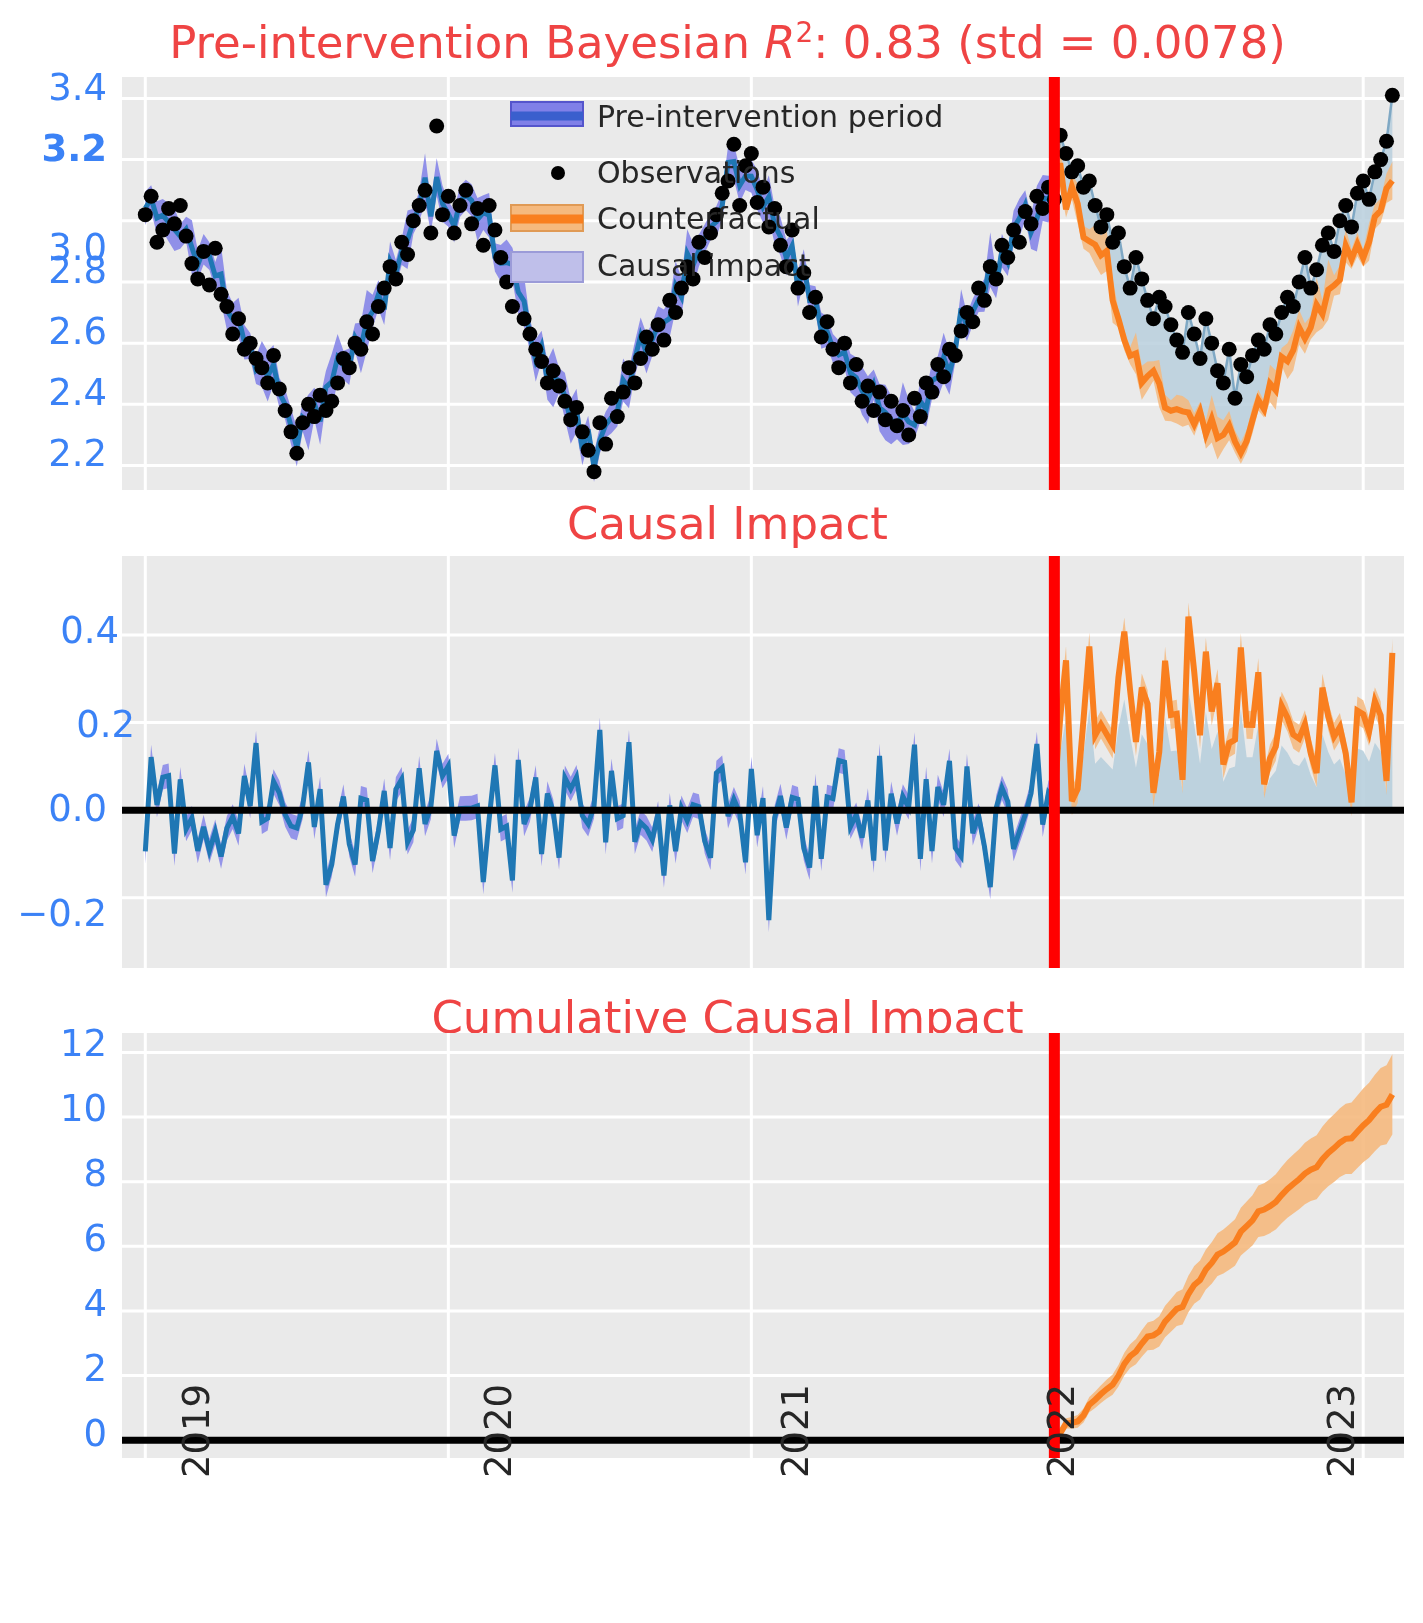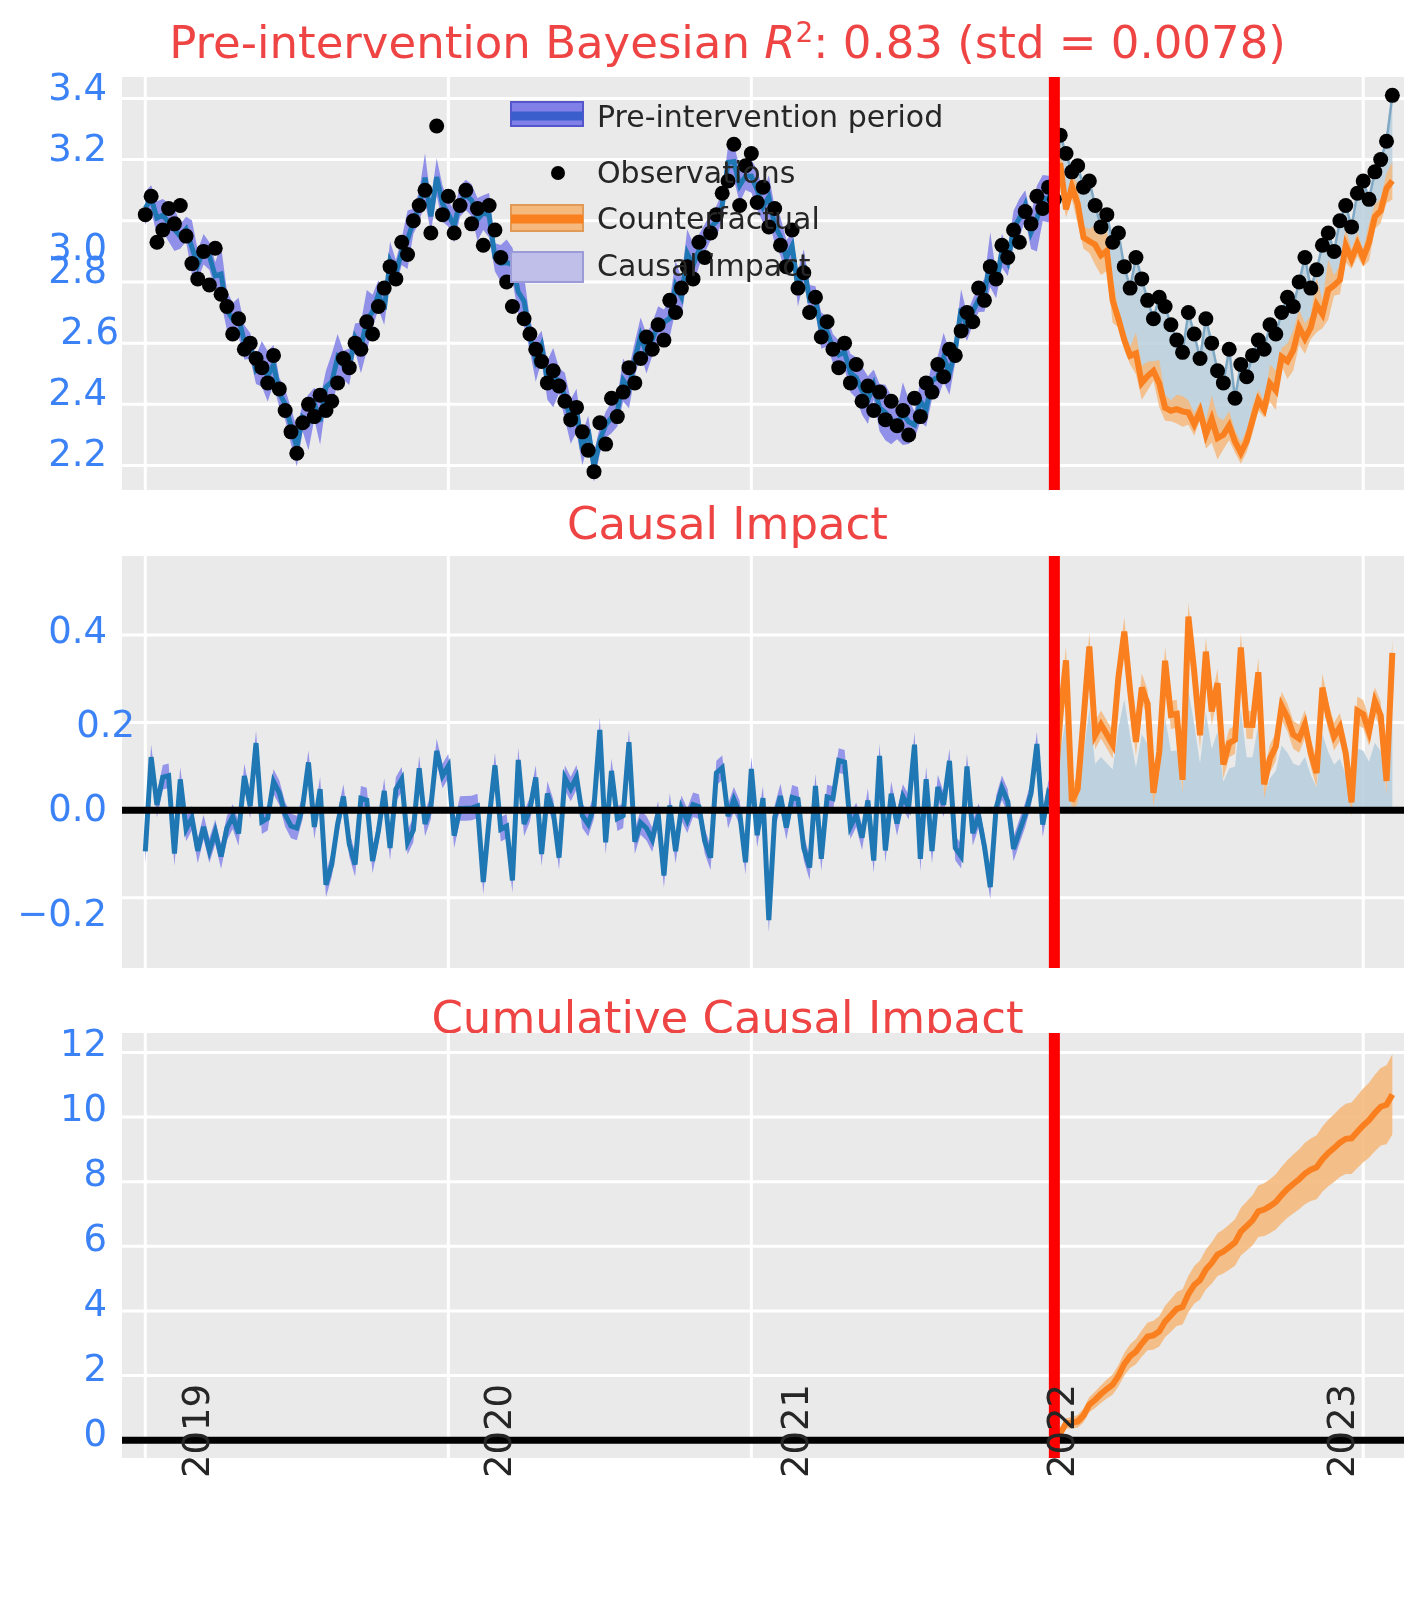--- a/index.html
+++ b/index.html
@@ -278,24 +278,24 @@
         <circle cx="1241.209090909091" cy="104.01481481481494" r="7.5" fill="#000000"></circle>
         <circle cx="1247.0363636363636" cy="122.37037037037044" r="7.5" fill="#000000"></circle>
         <circle cx="1252.8636363636365" cy="94.83703703703702" r="7.5" fill="#000000"></circle>
         <circle cx="1258.6909090909091" cy="82.59999999999997" r="7.5" fill="#000000"></circle>
         <circle cx="1264.5181818181818" cy="64.24444444444458" r="7.5" fill="#000000"></circle>
         <circle cx="1270.3454545454547" cy="18.355555555555554" r="7.5" fill="#000000"></circle>
         <line x1="932.3636363636364" y1="0" x2="932.3636363636364" y2="413" stroke="#ff0000" stroke-width="11"></line>
       </svg>
   </div>
   <div class="ylabel" style="left:0px;top:69px;width:107px;">3.4</div>
-  <div class="ylabel" style="left:0px;top:130px;width:107px;">3.2</div>
+  <div class="ylabel" style="left:0px;top:130px;width:107px;font-weight:bold;">3.2</div>
   <div class="ylabel" style="left:0px;top:191px;width:107px;margin-top:38px;">3.0</div>
   <div class="ylabel" style="left:0px;top:252px;width:107px;">2.8</div>
-  <div class="ylabel" style="left:0px;top:313px;width:107px;padding-left:12px;">2.6</div>
+  <div class="ylabel" style="left:0px;top:313px;width:107px;">2.6</div>
   <div class="ylabel" style="left:0px;top:374px;width:107px;">2.4</div>
   <div class="ylabel" style="left:0px;top:435px;width:107px;">2.2</div>
 
   <svg width="1423" height="300" style="left:0;top:0;pointer-events:none">
     <rect x="511" y="102" width="72" height="24" fill="#8080e8" stroke="#5555cc" stroke-width="2"></rect>
     <line x1="511" y1="116" x2="583" y2="116" stroke="#3a5fcd" stroke-width="9"></line>
     <circle cx="558" cy="173" r="7" fill="#000000"></circle>
     <rect x="511" y="205" width="72" height="26" fill="#f5b97e" stroke="#e09a55" stroke-width="2"></rect>
     <line x1="511" y1="219" x2="583" y2="219" stroke="#f97f1f" stroke-width="9"></line>
     <rect x="511" y="252" width="72" height="30" fill="#bfbfea" stroke="#9b9bd8" stroke-width="2"></rect>
@@ -321,21 +321,21 @@
         <line x1="0" y1="341.8723404255319" x2="1282" y2="341.8723404255319" stroke="#ffffff" stroke-width="3"></line>
         <polygon points="932.36,247.05 938.19,197.01 944.02,161.25 949.85,248.57 955.67,240.98 961.50,198.12 967.33,152.71 973.15,207.78 978.98,201.12 984.81,207.23 990.64,213.46 996.46,171.65 1002.29,143.48 1008.12,179.96 1013.95,211.85 1019.77,178.19 1025.60,188.33 1031.43,243.47 1037.25,218.15 1043.08,161.58 1048.91,195.18 1054.74,194.41 1060.56,235.36 1066.39,134.15 1072.22,168.41 1078.05,207.77 1083.87,155.90 1089.70,192.98 1095.53,175.43 1101.35,225.86 1107.18,212.61 1113.01,210.55 1118.84,153.23 1124.66,201.24 1130.49,201.37 1136.32,168.69 1142.15,238.17 1147.97,222.20 1153.80,214.83 1159.63,189.53 1165.45,196.76 1171.28,207.38 1177.11,209.88 1182.94,200.95 1188.76,218.90 1194.59,231.16 1200.42,178.26 1206.25,195.92 1212.07,208.49 1217.90,202.66 1223.73,218.84 1229.55,249.37 1235.38,192.44 1241.21,194.66 1247.04,205.64 1252.86,186.64 1258.69,195.46 1264.52,236.08 1270.35,156.72 1270.35,254.21 932.36,254.21" fill="#b8cfdd" opacity="0.9"></polygon>
         <polygon points="23.31,283.10 29.14,188.77 34.96,236.61 40.79,209.02 46.62,207.40 52.45,285.39 58.27,211.11 64.10,260.78 69.93,249.66 75.75,282.65 81.58,258.67 87.41,282.38 93.24,263.46 99.06,288.18 104.89,259.90 110.72,248.37 116.55,265.26 122.37,207.64 128.20,237.70 134.03,174.81 139.85,253.43 145.68,250.03 151.51,213.27 157.34,224.61 163.16,246.31 168.99,257.80 174.82,259.77 180.65,238.57 186.47,194.14 192.30,258.65 198.13,220.81 203.95,316.60 209.78,296.19 215.61,255.87 221.44,228.26 227.26,275.85 233.09,296.25 238.92,230.01 244.75,231.82 250.57,292.79 256.40,262.87 262.23,222.60 268.05,279.73 273.88,220.93 279.71,210.91 285.54,274.01 291.36,261.82 297.19,199.94 303.02,255.75 308.85,238.61 314.67,182.65 320.50,207.69 326.33,197.77 332.15,267.38 337.98,240.31 343.81,240.10 349.64,239.81 355.46,237.68 361.29,313.70 367.12,250.99 372.95,197.09 378.77,260.93 384.60,257.91 390.43,312.21 396.25,191.63 402.08,255.80 407.91,241.28 413.74,209.18 419.56,285.82 425.39,225.23 431.22,243.17 437.05,289.33 442.87,209.51 448.70,220.70 454.53,208.88 460.35,247.38 466.18,255.90 472.01,238.00 477.84,161.60 483.66,274.01 489.49,202.57 495.32,250.36 501.15,247.42 506.97,173.90 512.80,273.57 518.63,254.31 524.45,259.90 530.28,271.39 536.11,244.93 541.94,307.30 547.76,237.10 553.59,282.83 559.42,239.59 565.25,252.39 571.07,236.43 576.90,238.34 582.73,272.89 588.55,289.51 594.38,204.65 600.21,199.46 606.04,248.02 611.86,230.95 617.69,244.74 623.52,293.96 629.35,200.73 635.17,266.93 641.00,229.89 646.83,351.80 652.65,249.32 658.48,227.75 664.31,259.26 670.14,229.10 675.96,230.91 681.79,280.02 687.62,299.37 693.45,217.71 699.27,290.52 705.10,228.64 710.93,230.35 716.75,192.26 722.58,193.94 728.41,258.51 734.24,246.47 740.06,269.45 745.89,232.13 751.72,292.29 757.55,187.66 763.37,282.14 769.20,225.47 775.03,255.14 780.85,228.22 786.68,238.98 792.51,176.34 798.34,290.61 804.16,210.86 809.99,282.86 815.82,218.79 821.65,236.56 827.47,192.67 833.30,279.65 839.13,288.04 844.95,198.07 850.78,264.89 856.61,247.31 862.44,278.10 868.26,318.80 874.09,239.81 879.92,219.58 885.75,233.23 891.57,280.60 897.40,263.29 903.23,246.38 909.05,225.05 914.88,175.71 920.71,256.36 926.54,224.17 932.36,230.38 932.36,254.93 926.54,248.72 920.71,280.90 914.88,200.26 909.05,249.59 903.23,270.93 897.40,287.84 891.57,305.15 885.75,257.78 879.92,244.12 874.09,264.36 868.26,343.34 862.44,302.64 856.61,271.85 850.78,289.43 844.95,222.62 839.13,312.58 833.30,304.20 827.47,217.22 821.65,261.11 815.82,243.33 809.99,307.40 804.16,235.41 798.34,315.15 792.51,200.88 786.68,263.52 780.85,252.76 775.03,279.69 769.20,250.02 763.37,306.68 757.55,212.21 751.72,316.83 745.89,256.68 740.06,293.99 734.24,271.01 728.41,283.06 722.58,218.49 716.75,216.80 710.93,254.89 705.10,253.18 699.27,315.07 693.45,242.26 687.62,323.91 681.79,304.56 675.96,255.45 670.14,253.65 664.31,283.80 658.48,252.30 652.65,273.86 646.83,376.35 641.00,254.44 635.17,291.48 629.35,225.28 623.52,318.51 617.69,269.29 611.86,255.50 606.04,272.57 600.21,224.01 594.38,229.20 588.55,314.05 582.73,297.43 576.90,262.88 571.07,260.98 565.25,276.93 559.42,264.14 553.59,307.38 547.76,261.64 541.94,331.85 536.11,269.48 530.28,295.93 524.45,284.44 518.63,278.85 512.80,298.12 506.97,198.44 501.15,271.96 495.32,274.91 489.49,227.11 483.66,298.56 477.84,186.14 472.01,262.54 466.18,280.45 460.35,271.93 454.53,233.43 448.70,245.25 442.87,234.05 437.05,313.87 431.22,267.72 425.39,249.78 419.56,310.37 413.74,233.72 407.91,265.83 402.08,280.34 396.25,216.18 390.43,336.76 384.60,282.45 378.77,285.47 372.95,221.63 367.12,275.53 361.29,338.24 355.46,262.22 349.64,264.35 343.81,264.64 337.98,264.85 332.15,291.92 326.33,222.32 320.50,232.24 314.67,207.20 308.85,263.16 303.02,280.30 297.19,224.48 291.36,286.37 285.54,298.55 279.71,235.45 273.88,245.48 268.05,304.28 262.23,247.15 256.40,287.41 250.57,317.33 244.75,256.37 238.92,254.56 233.09,320.80 227.26,300.39 221.44,252.80 215.61,280.42 209.78,320.74 203.95,341.15 198.13,245.36 192.30,283.19 186.47,218.68 180.65,263.12 174.82,284.31 168.99,282.34 163.16,270.86 157.34,249.15 151.51,237.81 145.68,274.57 139.85,277.97 134.03,199.35 128.20,262.25 122.37,232.18 116.55,289.80 110.72,272.91 104.89,284.45 99.06,312.72 93.24,288.00 87.41,306.92 81.58,283.21 75.75,307.19 69.93,274.21 64.10,285.33 58.27,235.65 52.45,309.94 46.62,231.95 40.79,233.57 34.96,261.16 29.14,213.32 23.31,307.64" fill="#8080e8" opacity="0.8"></polygon>
         <polygon points="932.36,228.63 938.19,147.92 944.02,90.25 949.85,231.08 955.67,218.85 961.50,149.71 967.33,76.48 973.15,165.30 978.98,154.56 984.81,164.41 990.64,174.46 996.46,107.02 1002.29,61.58 1008.12,120.43 1013.95,171.86 1019.77,117.56 1025.60,133.92 1031.43,222.86 1037.25,182.02 1043.08,90.78 1048.91,144.97 1054.74,143.74 1060.56,209.78 1066.39,46.54 1072.22,101.80 1078.05,165.28 1083.87,81.63 1089.70,141.42 1095.53,113.12 1101.35,194.46 1107.18,173.09 1113.01,169.76 1118.84,77.32 1124.66,154.74 1130.49,154.96 1136.32,102.25 1142.15,214.31 1147.97,188.55 1153.80,176.67 1159.63,135.86 1165.45,147.52 1171.28,164.65 1177.11,168.68 1182.94,154.27 1188.76,183.23 1194.59,203.00 1200.42,117.68 1206.25,146.17 1212.07,166.44 1217.90,157.04 1223.73,183.13 1229.55,232.38 1235.38,140.56 1241.21,144.13 1247.04,161.85 1252.86,131.20 1258.69,145.42 1264.52,210.94 1270.35,82.94 1270.35,110.99 1264.52,238.99 1258.69,173.47 1252.86,159.25 1247.04,189.90 1241.21,172.18 1235.38,168.61 1229.55,260.43 1223.73,211.18 1217.90,185.09 1212.07,194.49 1206.25,174.22 1200.42,145.73 1194.59,231.05 1188.76,211.29 1182.94,182.32 1177.11,196.73 1171.28,192.71 1165.45,175.57 1159.63,163.91 1153.80,204.72 1147.97,216.60 1142.15,242.36 1136.32,130.30 1130.49,183.01 1124.66,182.80 1118.84,105.37 1113.01,197.81 1107.18,201.14 1101.35,222.51 1095.53,141.17 1089.70,169.47 1083.87,109.68 1078.05,193.33 1072.22,129.85 1066.39,74.59 1060.56,237.84 1054.74,171.79 1048.91,173.02 1043.08,118.83 1037.25,210.07 1031.43,250.91 1025.60,161.97 1019.77,145.61 1013.95,199.91 1008.12,148.48 1002.29,89.63 996.46,135.07 990.64,202.52 984.81,192.46 978.98,182.61 973.15,193.35 967.33,104.53 961.50,177.76 955.67,246.90 949.85,259.13 944.02,118.30 938.19,175.97 932.36,256.68" fill="#f5b97e" opacity="0.85"></polygon>
         <polyline points="23.31,295.37 29.14,201.04 34.96,248.88 40.79,221.30 46.62,219.68 52.45,297.67 58.27,223.38 64.10,273.06 69.93,261.94 75.75,294.92 81.58,270.94 87.41,294.65 93.24,275.73 99.06,300.45 104.89,272.18 110.72,260.64 116.55,277.53 122.37,219.91 128.20,249.97 134.03,187.08 139.85,265.70 145.68,262.30 151.51,225.54 157.34,236.88 163.16,258.58 168.99,270.07 174.82,272.04 180.65,250.84 186.47,206.41 192.30,270.92 198.13,233.09 203.95,328.88 209.78,308.47 215.61,268.15 221.44,240.53 227.26,288.12 233.09,308.52 238.92,242.29 244.75,244.09 250.57,305.06 256.40,275.14 262.23,234.88 268.05,292.01 273.88,233.21 279.71,223.18 285.54,286.28 291.36,274.09 297.19,212.21 303.02,268.02 308.85,250.89 314.67,194.92 320.50,219.96 326.33,210.04 332.15,279.65 337.98,252.58 343.81,252.37 349.64,252.08 355.46,249.95 361.29,325.97 367.12,263.26 372.95,209.36 378.77,273.20 384.60,270.18 390.43,324.49 396.25,203.91 402.08,268.07 407.91,253.55 413.74,221.45 419.56,298.09 425.39,237.51 431.22,255.44 437.05,301.60 442.87,221.78 448.70,232.98 454.53,221.15 460.35,259.66 466.18,268.17 472.01,250.27 477.84,173.87 483.66,286.29 489.49,214.84 495.32,262.63 501.15,259.69 506.97,186.17 512.80,285.85 518.63,266.58 524.45,272.17 530.28,283.66 536.11,257.21 541.94,319.58 547.76,249.37 553.59,295.11 559.42,251.87 565.25,264.66 571.07,248.70 576.90,250.61 582.73,285.16 588.55,301.78 594.38,216.92 600.21,211.74 606.04,260.30 611.86,243.22 617.69,257.02 623.52,306.24 629.35,213.00 635.17,279.21 641.00,242.16 646.83,364.08 652.65,261.59 658.48,240.03 664.31,271.53 670.14,241.37 675.96,243.18 681.79,292.29 687.62,311.64 693.45,229.99 699.27,302.79 705.10,240.91 710.93,242.62 716.75,204.53 722.58,206.21 728.41,270.79 734.24,258.74 740.06,281.72 745.89,244.41 751.72,304.56 757.55,199.93 763.37,294.41 769.20,237.74 775.03,267.42 780.85,240.49 786.68,251.25 792.51,188.61 798.34,302.88 804.16,223.13 809.99,295.13 815.82,231.06 821.65,248.83 827.47,204.94 833.30,291.93 839.13,300.31 844.95,210.35 850.78,277.16 856.61,259.58 862.44,290.37 868.26,331.07 874.09,252.08 879.92,231.85 885.75,245.50 891.57,292.87 897.40,275.57 903.23,258.65 909.05,237.32 914.88,187.98 920.71,268.63 926.54,236.44 932.36,242.65" fill="none" stroke="#1f77b4" stroke-width="5"></polyline>
         <polyline points="932.36,242.65 938.19,161.95 944.02,104.27 949.85,245.11 955.67,232.87 961.50,163.74 967.33,90.50 973.15,179.32 978.98,168.58 984.81,178.43 990.64,188.49 996.46,121.05 1002.29,75.61 1008.12,134.46 1013.95,185.88 1019.77,131.59 1025.60,147.95 1031.43,236.88 1037.25,196.05 1043.08,104.81 1048.91,158.99 1054.74,157.76 1060.56,223.81 1066.39,60.57 1072.22,115.82 1078.05,179.30 1083.87,95.65 1089.70,155.45 1095.53,127.14 1101.35,208.49 1107.18,187.11 1113.01,183.78 1118.84,91.35 1124.66,168.77 1130.49,168.98 1136.32,116.27 1142.15,228.33 1147.97,202.58 1153.80,190.69 1159.63,149.89 1165.45,161.54 1171.28,178.68 1177.11,182.70 1182.94,168.30 1188.76,197.26 1194.59,217.02 1200.42,131.70 1206.25,160.20 1212.07,180.46 1217.90,171.06 1223.73,197.15 1229.55,246.40 1235.38,154.58 1241.21,158.16 1247.04,175.88 1252.86,145.23 1258.69,159.45 1264.52,224.97 1270.35,96.97" fill="none" stroke="#f97f1f" stroke-width="6"></polyline>
         <line x1="0" y1="254.2127659574468" x2="1282" y2="254.2127659574468" stroke="#000000" stroke-width="7"></line>
         <line x1="932.3636363636364" y1="0" x2="932.3636363636364" y2="412" stroke="#ff0000" stroke-width="11"></line>
       </svg>
   </div>
-  <div class="ylabel" style="left:0px;top:612px;width:107px;">0.4</div>
+  <div class="ylabel" style="left:0px;top:612px;width:107px;padding-left:12px;">0.4</div>
   <div class="ylabel" style="left:0px;top:706px;width:107px;padding-left:28px;">0.2</div>
   <div class="ylabel" style="left:0px;top:790px;width:107px;">0.0</div>
   <div class="ylabel" style="left:0px;top:895px;width:107px;">−0.2</div>
 
   <div class="panel-title title-bot" style="top:975px;margin-top:16px;">Cumulative Causal Impact</div>
 
   <div class="panel" id="panel3" style="left:122px;top:1033px;width:1282px;height:425px;">
     <div class="panel-bg"></div>
     <svg id="svg3" width="1282" height="425" viewBox="0 0 1282 425">
         <line x1="23.30909090909091" y1="0" x2="23.30909090909091" y2="425" stroke="#ffffff" stroke-width="3"></line>

